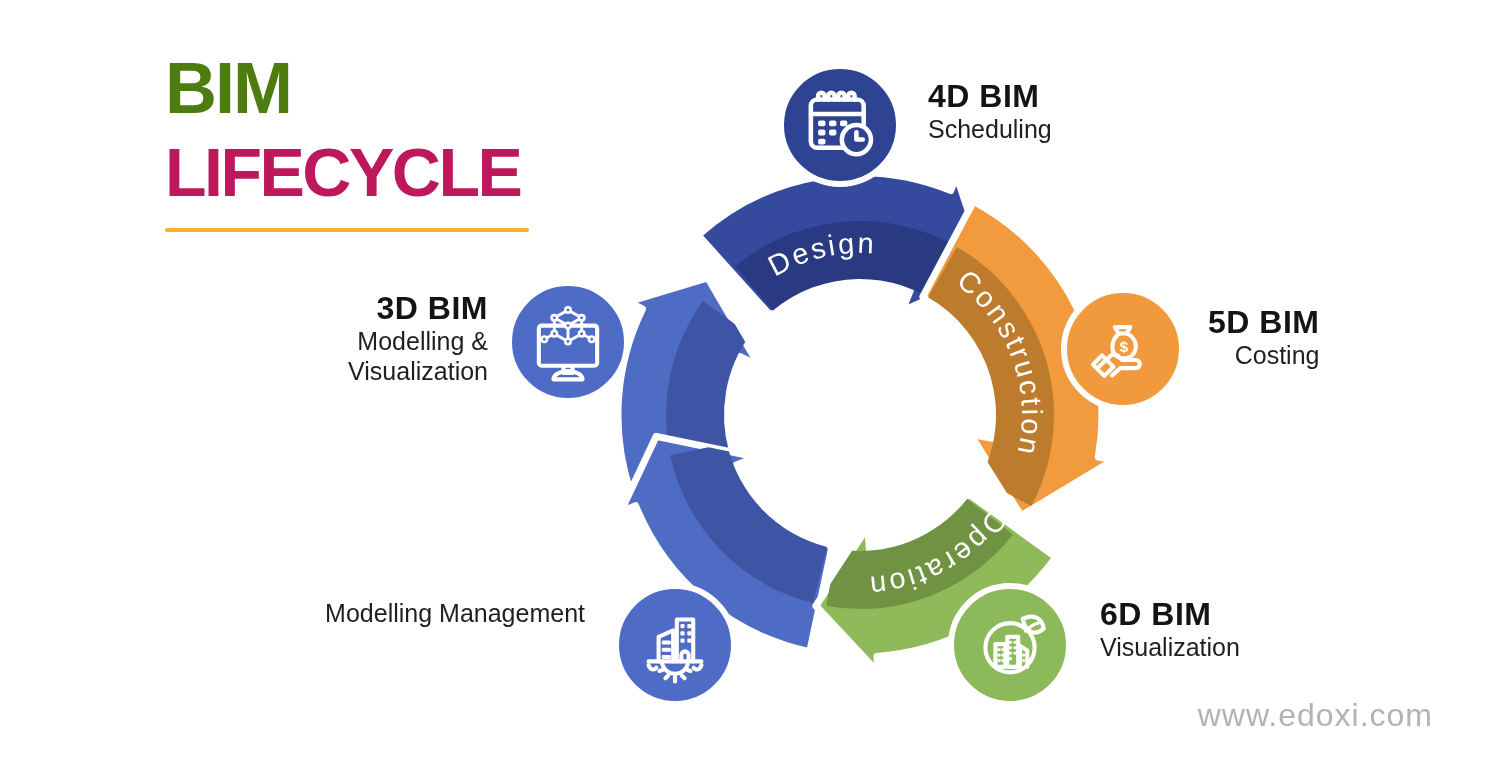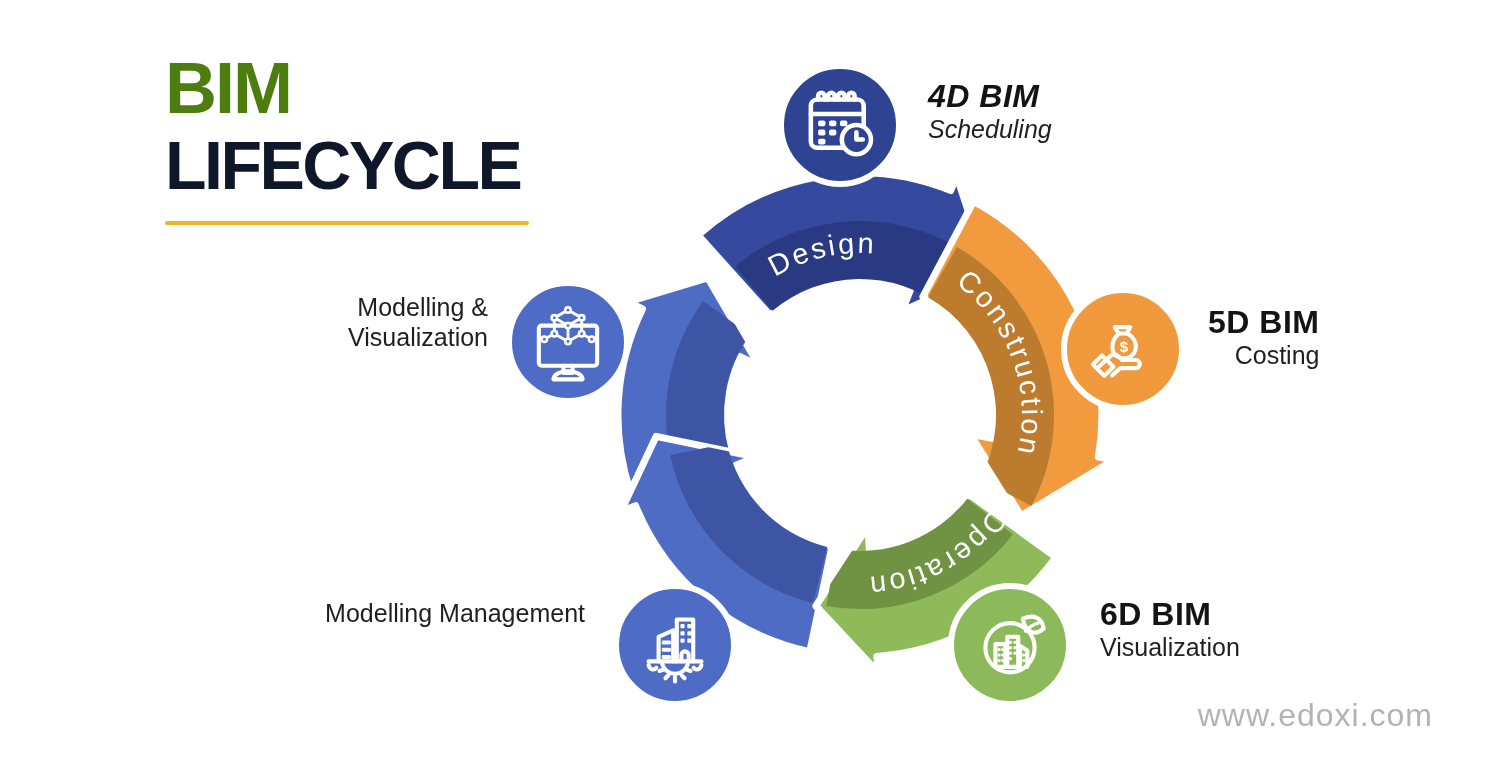--- a/index.html
+++ b/index.html
@@ -2,21 +2,21 @@
 <html><head>
 <meta charset="utf-8">
 <style>
   html,body{margin:0;padding:0;background:#fff;}
   body{width:1500px;height:760px;overflow:hidden;font-family:"Liberation Sans",sans-serif;position:relative;}
   .stage{position:absolute;inset:0;background:#fff;}
 
   
   .title-block{position:absolute;left:165px;top:52px;}
   .title-l1{font-size:72px;font-weight:800;letter-spacing:-2px;color:#4d7c0f;line-height:1;}
-  .title-l2{font-size:68px;font-weight:800;letter-spacing:-2.5px;color:#0f172a;line-height:1;margin-top:7px;}
+  .title-l2{font-size:68px;font-weight:800;letter-spacing:-2.5px;color:#be185d;line-height:1;margin-top:14px;}
   .title-underline{width:364px;height:4px;background:#f3b229;margin-top:22px;border-radius:2px;}
 
   
   .cycle-wrap{position:absolute;left:600px;top:155px;width:520px;height:520px;}
   .cycle-wrap svg{width:100%;height:100%;overflow:visible;}
   .cycle-wrap text{font-family:"Liberation Sans",sans-serif;}
 
   
   .node-circle{position:absolute;width:112px;height:112px;border-radius:50%;border:6px solid #fff;
     display:flex;align-items:center;justify-content:center;z-index:5;}
@@ -31,21 +31,21 @@
   .node-text .label{font-size:32px;font-weight:800;color:#141414;letter-spacing:0.5px;line-height:1.05;}
   .node-text .sub{font-size:25px;font-weight:400;color:#1f1f1f;line-height:1.2;white-space:pre-line;}
   .align-right{text-align:right;}
 
   .pos-4d-circle{left:778px;top:63px;}
   .pos-5d-circle{left:1061px;top:287px;}
   .pos-6d-circle{left:948px;top:583px;}
   .pos-7d-circle{left:613px;top:583px;}
   .pos-3d-circle{left:506px;top:280px;}
 
-  .pos-4d-text{left:928px;top:80px;font-style:italic;}
+  .pos-4d-text{left:928px;top:80px;}
   .pos-5d-text{left:1208px;top:306px;text-align:right;}
   .pos-6d-text{left:1100px;top:598px;}
   .pos-7d-text{right:915px;top:598px;}
   .pos-3d-text{right:1012px;top:292px;}
 
   .watermark{position:absolute;right:67px;top:697px;font-size:32px;font-weight:400;
     color:#b3b3b3;letter-spacing:1px;}
 </style>
 </head>
 <body>
@@ -225,18 +225,19 @@
         <circle cx="45" cy="27" r="3"></circle>
           <circle cx="30" cy="36" r="3"></circle>
           <circle cx="60" cy="36" r="3"></circle>
         <circle cx="45" cy="44.5" r="3"></circle>
           <circle cx="19" cy="42" r="3"></circle>
           <circle cx="71" cy="42" r="3"></circle>
       </g>
     </svg>
   </div>
   <div class="node-text pos-3d-text align-right">
+    <div class="label">3D BIM</div>
     <div class="sub">Modelling &amp;
 Visualization</div>
   </div>
 
   <div class="watermark">www.edoxi.com</div>
 </div>
 
 </body></html>

